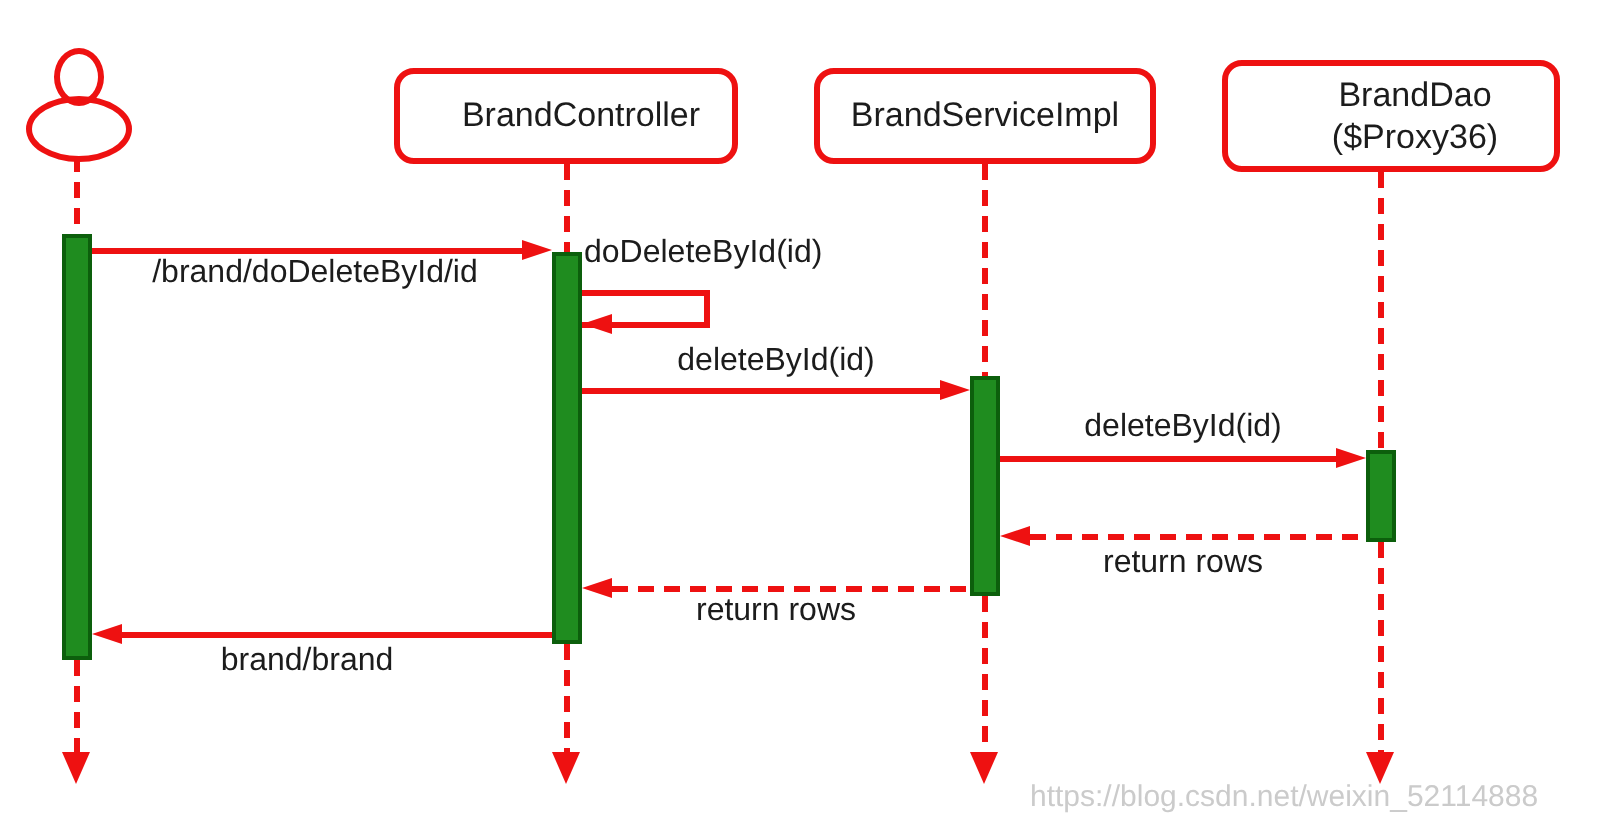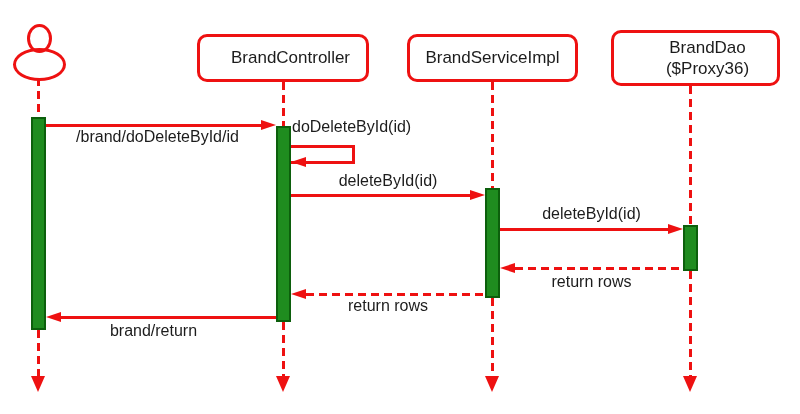--- a/index.html
+++ b/index.html
@@ -44,20 +44,21 @@
   .msg{position:absolute;font-size:16px;color:var(--ink);white-space:nowrap;z-index:3;}
   .center{text-align:center;}
   
   .watermark{position:absolute;font-size:15px;color:var(--wm);white-space:nowrap;z-index:1;}
 </style>
 </head>
 <body>
 
 <div class="stage">
 
+  <div class="watermark" style="left:515px;top:390px;">https://blog.csdn.net/weixin_52114888</div>
 
   <div>
     <div class="ellipse" style="left:27px;top:24px;width:25px;height:29px;"></div>
     <div class="ellipse" style="left:13px;top:48px;width:53px;height:33px;"></div>
   </div>
 
   <div class="pbox" style="left:197px;top:34px;width:172px;height:48px;padding-left:15px;">
     <span>BrandController</span>
   </div>
   <div class="pbox" style="left:407px;top:34px;width:171px;height:48px;">
@@ -106,15 +107,15 @@
   <div class="arr-l" style="left:500px;top:263px;"></div>
   <div class="line-h-dashed" style="left:515px;top:267px;width:168px;"></div>
   <div class="msg center" style="left:500px;top:273px;width:183px;">return rows</div>
 
   <div class="arr-l" style="left:291px;top:289px;"></div>
   <div class="line-h-dashed" style="left:306px;top:293px;width:179px;"></div>
   <div class="msg center" style="left:291px;top:297px;width:194px;">return rows</div>
 
   <div class="arr-l" style="left:46px;top:312px;"></div>
   <div class="line-h" style="left:61px;top:316px;width:215px;"></div>
-  <div class="msg center" style="left:46px;top:322px;width:215px;">brand/return</div>
+  <div class="msg center" style="left:46px;top:322px;width:215px;">brand/brand</div>
 
 </div>
 
 </body></html>

